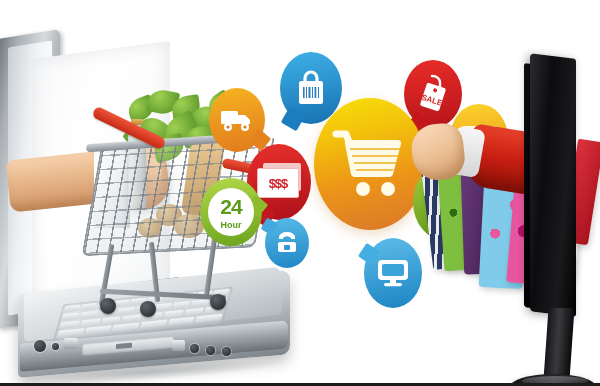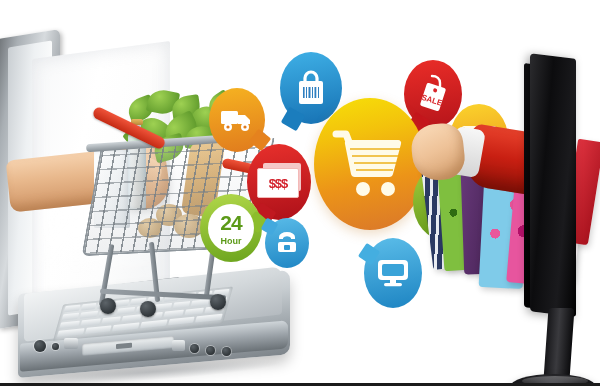--- a/index.html
+++ b/index.html
@@ -460,21 +460,21 @@
           <line x1="21" y1="12" x2="21" y2="20"></line>
         <line x1="25" y1="12" x2="25" y2="20"></line>
           <line x1="29" y1="12" x2="29" y2="20"></line>
         <line x1="33" y1="12" x2="33" y2="20"></line>
       </g>
       <rect x="8" y="21" width="28" height="20" rx="2" fill="#fff"></rect>
       <rect x="14" y="27" width="16" height="9" rx="2" fill="none" stroke="#7fae27" stroke-width="2.4"></rect>
     </svg>
   </div>
 
-  <div class="bubble abs" style="left:200px;top:194px;width:62px;height:68px;background:linear-gradient(170deg,#b2d84a,#6aa31c);">
+  <div class="bubble abs" style="left:200px;top:178px;width:62px;height:68px;background:linear-gradient(170deg,#b2d84a,#6aa31c);">
     <div class="tail-sq" style="right:-3px;top:20px;width:16px;height:16px;background:#8cbd2c;transform:rotate(40deg);"></div>
     <div style="position:relative;width:46px;height:48px;border-radius:50%;background:#fff;
                 display:flex;flex-direction:column;align-items:center;justify-content:center;line-height:1;">
       <span style="color:#5c9a18;font:bold 21px 'Liberation Sans',sans-serif;letter-spacing:-1px;">24</span>
       <span style="color:#5c9a18;font:bold 9px 'Liberation Sans',sans-serif;margin-top:1px;">Hour</span>
     </div>
   </div>
 
   <div class="bubble abs" style="left:265px;top:218px;width:44px;height:50px;background:linear-gradient(170deg,#59bbe8,#1f86c4);">
     <div class="tail-sq" style="left:-2px;top:2px;width:13px;height:13px;background:#43a9de;transform:rotate(30deg);"></div>

